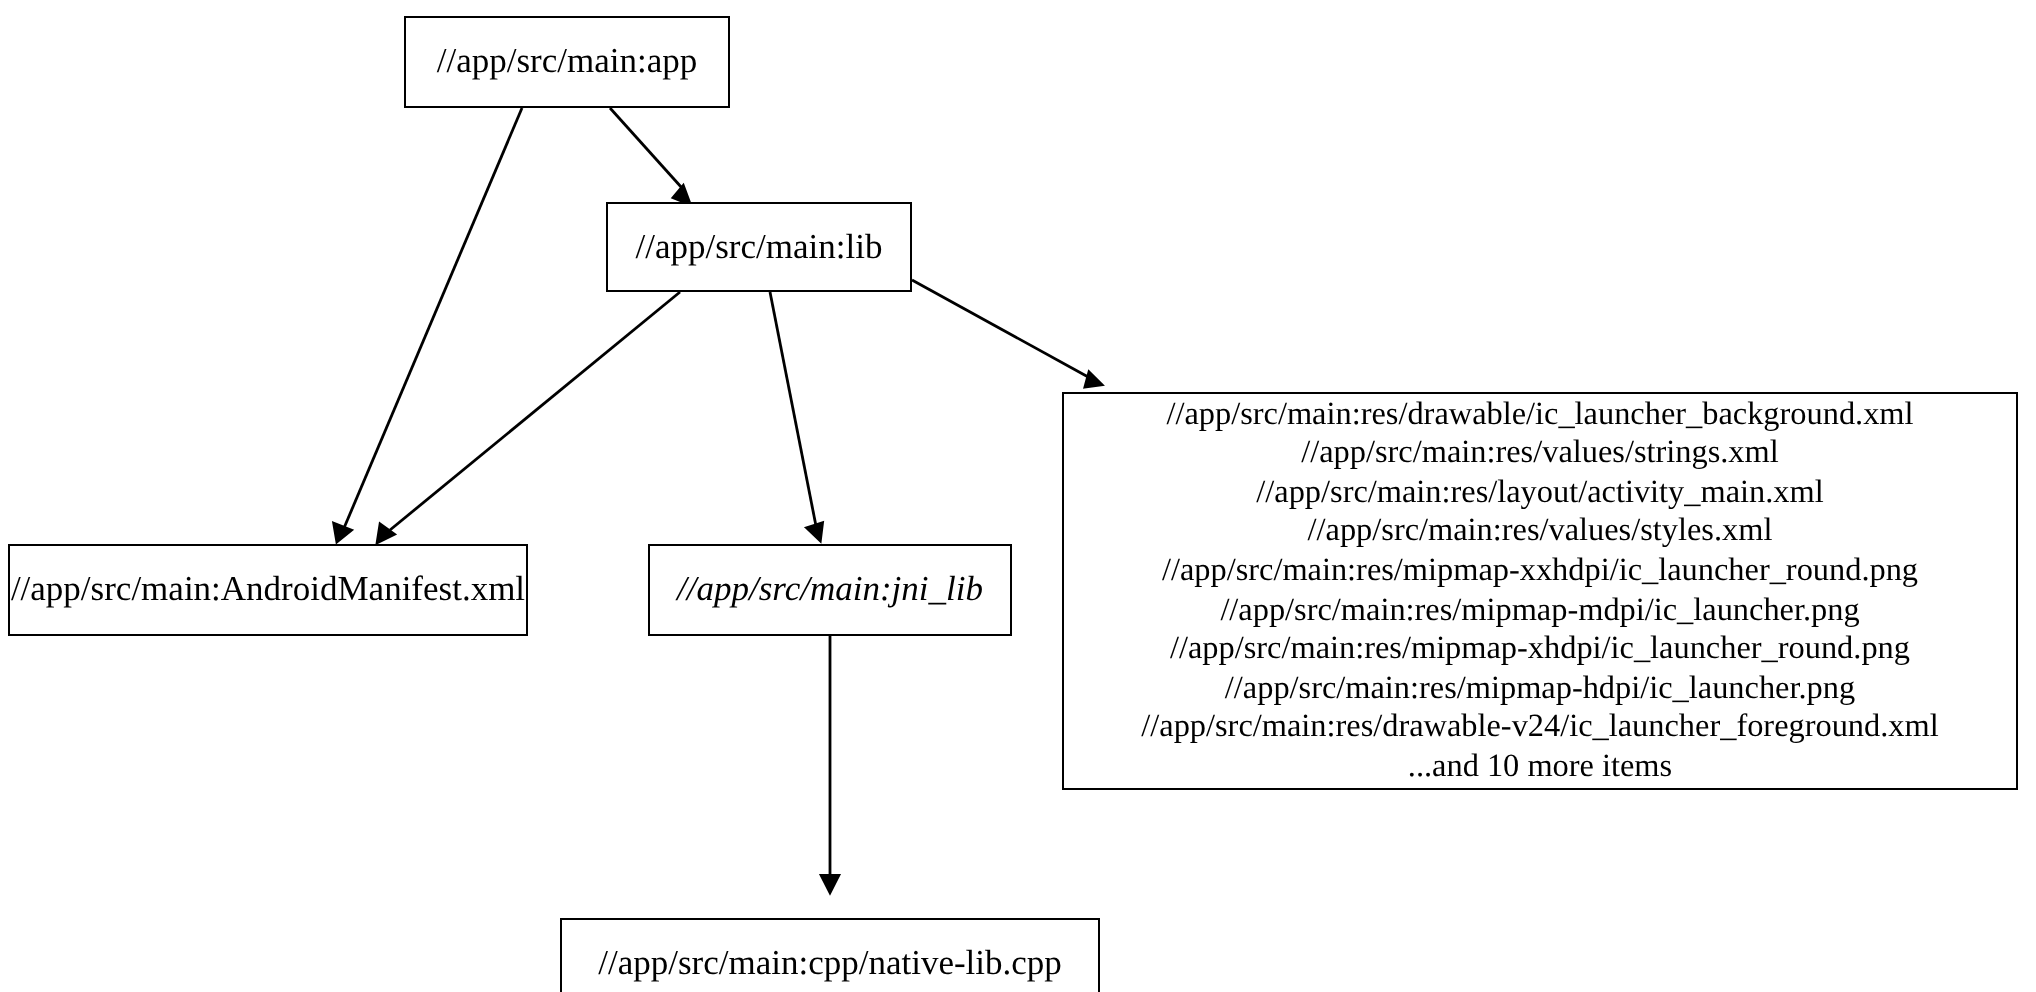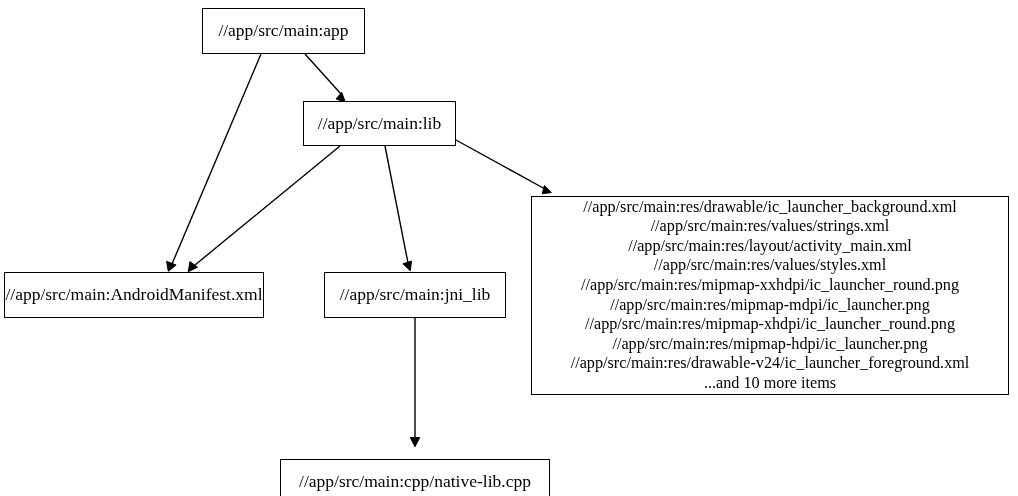--- a/index.html
+++ b/index.html
@@ -112,21 +112,21 @@
   </div>
 
   <div class="node node-single" style="left:303px; top:101px; width:153px; height:45px;align-items:center;">
     <span class="node-label">//app/src/main:lib</span>
   </div>
 
   <div class="node node-single" style="left:4px; top:272px; width:260px; height:46px;align-items:center;">
     <span class="node-label">//app/src/main:AndroidManifest.xml</span>
   </div>
 
-  <div class="node node-single" style="left:324px; top:272px; width:182px; height:46px;">
+  <div class="node node-single" style="left:324px; top:272px; width:182px; height:46px;font-style:italic;">
     <span class="node-label">//app/src/main:jni_lib</span>
   </div>
 
   <div class="node node-multi" style="left:531px; top:196px; width:478px; height:199px;">
     <span class="node-label">//app/src/main:res/drawable/ic_launcher_background.xml
 //app/src/main:res/values/strings.xml
 //app/src/main:res/layout/activity_main.xml
 //app/src/main:res/values/styles.xml
 //app/src/main:res/mipmap-xxhdpi/ic_launcher_round.png
 //app/src/main:res/mipmap-mdpi/ic_launcher.png

